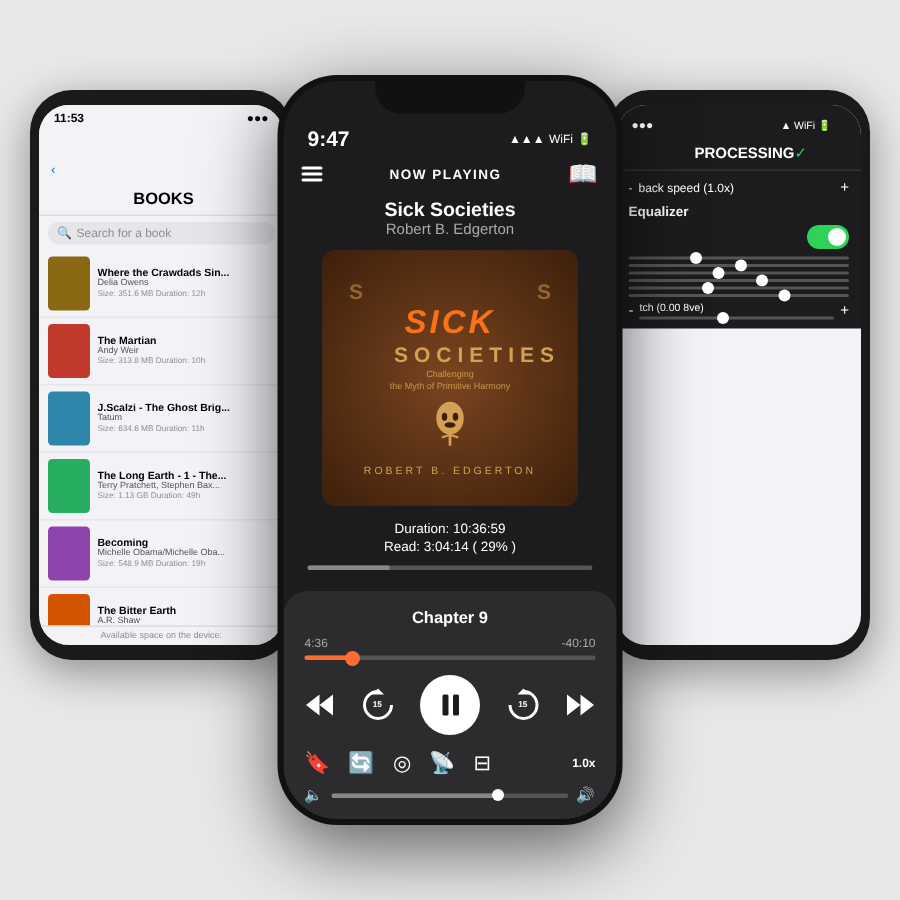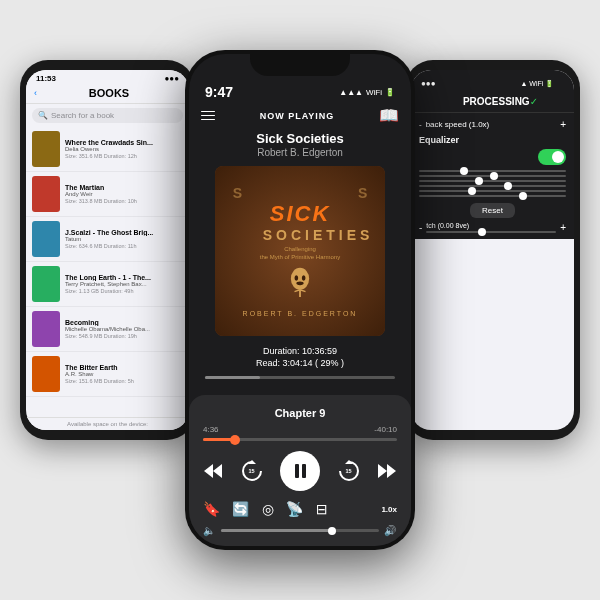--- a/index.html
+++ b/index.html
@@ -61,20 +61,21 @@
       border-bottom: 1px solid #ddd;
     }
     .left-header .back-btn {
       color: #007aff;
       font-size: 9px;
     }
     .left-header .title {
       font-size: 11px;
       font-weight: 700;
       color: #000;
+      margin-top: 40px;
     }
     .left-search {
       background: #e5e5ea;
       margin: 4px 6px;
       border-radius: 8px;
       padding: 3px 6px;
       font-size: 8px;
       color: #8e8e93;
       display: flex;
       align-items: center;
@@ -731,23 +732,20 @@
                 <div class="slider-dot" style="left:33%"></div>
               </div>
           </div>
           <div class="slider-row">
             <div class="slider-track">
                 <div class="slider-dot" style="left:68%"></div>
               </div>
           </div>
         </div>
 
-        <div class="right-btn-row">
-          <div class="reset-btn">Reset</div>
-        </div>
 
         <div class="right-bottom-slider">
           <span class="plus-minus">-</span>
           <div style="flex:1;">
             <div class="right-label" style="font-size:7px;margin-bottom:2px;">tch (0.00 8ve)</div>
             <div class="slider-track">
               <div class="slider-dot" style="left:40%"></div>
             </div>
           </div>
           <span class="plus-minus">+</span>

